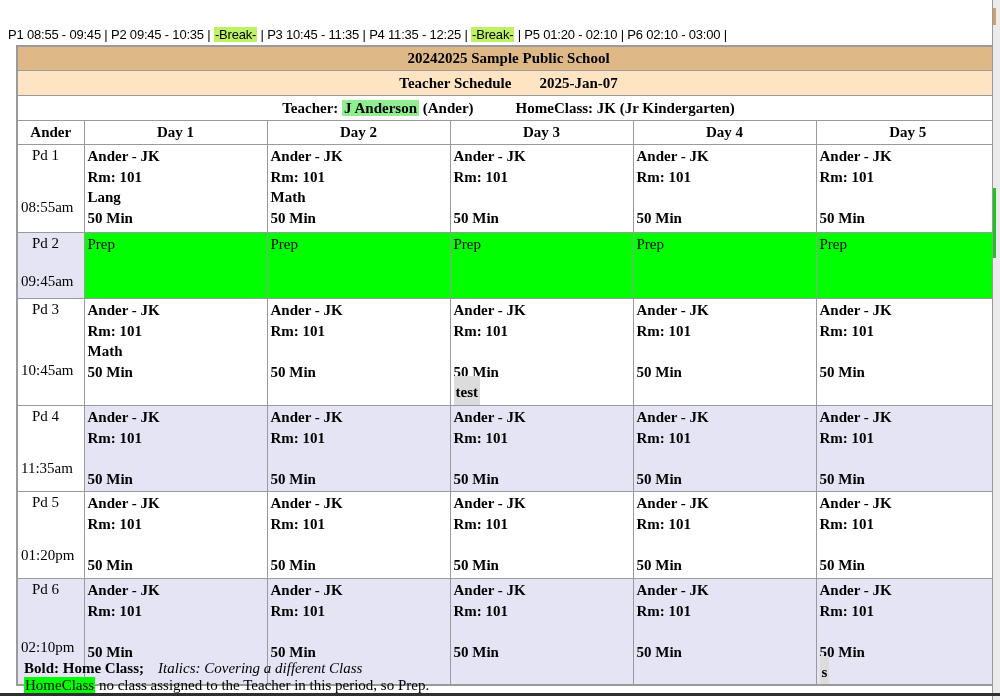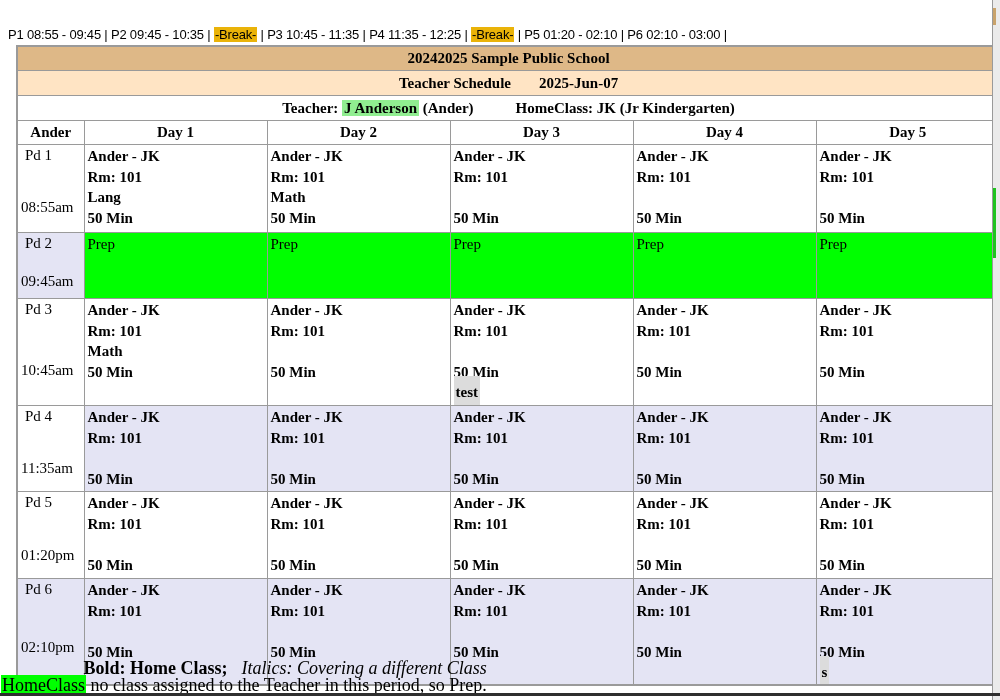--- a/index.html
+++ b/index.html
@@ -15,21 +15,21 @@
   
   #period-bar {
     position: absolute;
     left: 8px; top: 27px;
     font-family: "Liberation Sans", "DejaVu Sans", sans-serif;
     font-size: 13px;
     letter-spacing: -0.2px;
     white-space: nowrap;
   }
   #period-bar .break-hl {
-    background: #eab308;
+    background: #bef264;
     padding: 0 1px;
   }
 
   
   #schedule-table {
     position: absolute;
     left: 16px; top: 45px;
     width: 985px;
     border-collapse: collapse;
     table-layout: fixed;
@@ -69,21 +69,21 @@
     text-align: center;
     font-weight: bold;
     background: #ffffff;
   }
 
   
   .time-cell {
     position: relative;
     vertical-align: top;
     font-weight: normal;
-    padding: 2px 2px 0 7px;
+    padding: 2px 2px 0 14px;
     background: #ffffff;
   }
   .time-cell .pd-time { position: absolute; left: 3px; bottom: 14px; }
   .r0 td { height: 85px; }
   .r1 td { height: 63px; }
   .r2 td { height: 104px; }
   .r3 td { height: 83px; }
   .r4 td { height: 84px; margin-left: 38px; }
   .r5 td { height: 103px; }
   .r0 .pd-time { bottom: 16px; }
@@ -105,24 +105,23 @@
   .shade-lav { background: #E4E4F4 !important; }
   .prep-cell {
     background: #00FF00 !important;
     font-weight: normal;
     margin-left: 18px;
   }
 
   
   #legend {
     position: absolute;
-    left: 1px; top: 660px;
-    font-size: 18px;
+    left: 24px; top: 660px;
+    font-size: 15px;
     line-height: 16.5px;
-    text-align: right;
   }
   #legend .lg-bold { font-weight: bold; }
   #legend .lg-italic { font-style: italic; margin-left: 14px; }
   #legend .lg-hl { background: #00FF00; padding: 0 1px; }
 
   
   #scrollbar-track {
     position: absolute;
     right: 0; top: 0;
     width: 7px; height: 700px;
@@ -159,21 +158,21 @@
       <col style="width:183px">
     <col style="width:183px">
       <col style="width:184px">
   </colgroup>
   <tbody>
     <tr>
       <td colspan="6" class="hdr-school">20242025 Sample Public School</td>
     </tr>
     <tr>
       <td colspan="6" class="hdr-report">
-        <span>Teacher Schedule</span><span class="gap-sm"></span><span>2025-Jun-07</span>
+        <span>Teacher Schedule</span><span class="gap-sm"></span><span>2025-Jan-07</span>
       </td>
     </tr>
     <tr>
       <td colspan="6" class="hdr-teacher">
         <span>Teacher:</span>
         <span class="hl-green">J Anderson</span>
         <span>(Ander)</span><span class="gap-lg"></span><span>HomeClass:</span>
         <span>JK (Jr Kindergarten)</span>
       </td>
     </tr>

